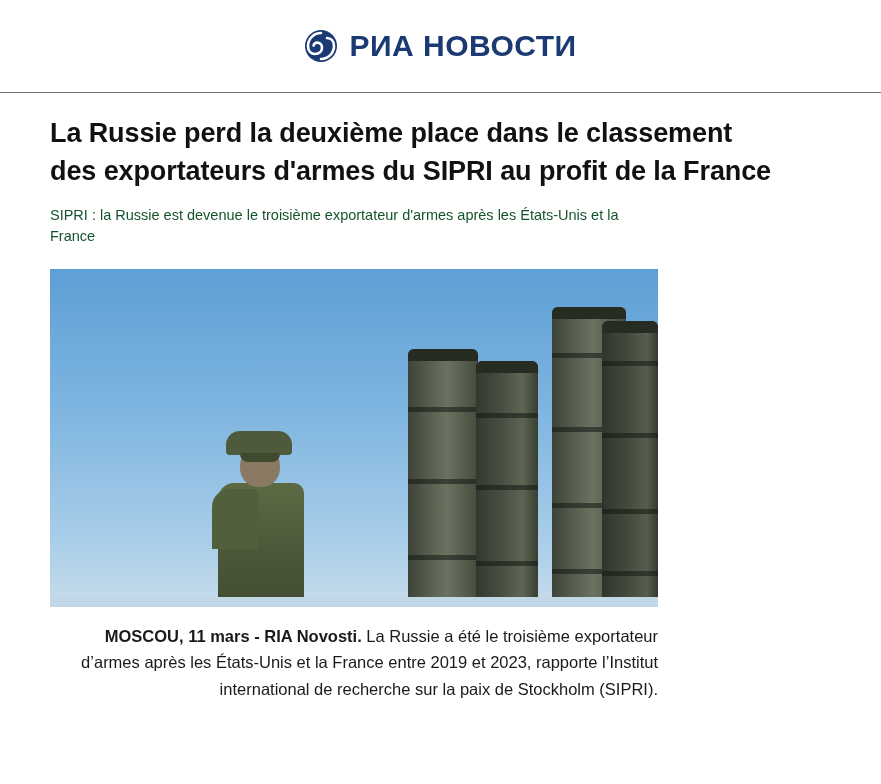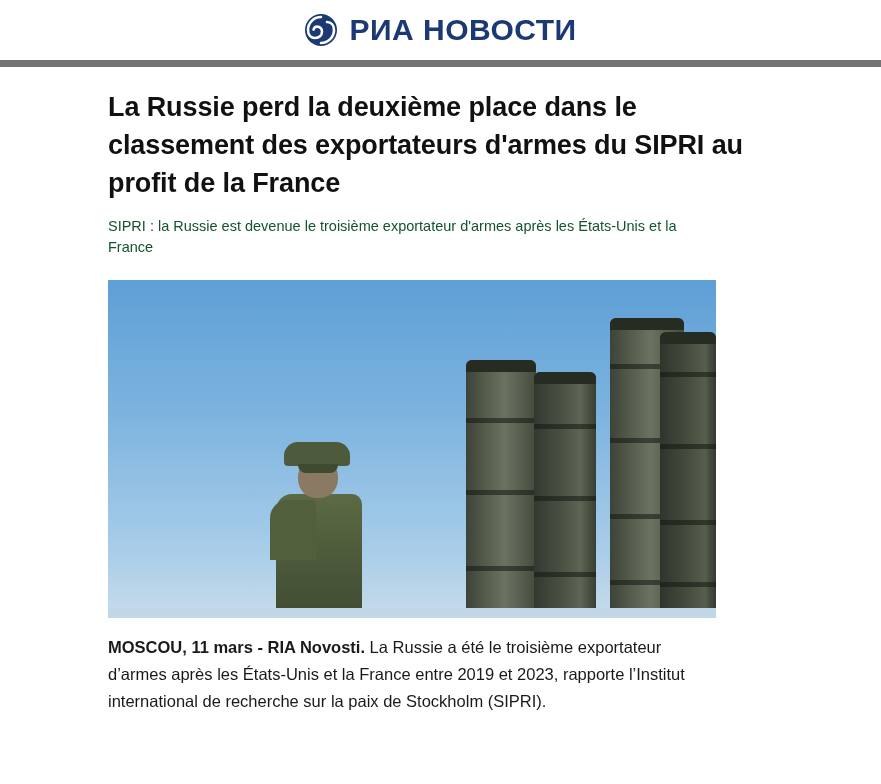--- a/index.html
+++ b/index.html
@@ -16,22 +16,22 @@
   }
   .page {
     width: 881px;
     height: 784px;
     position: relative;
     background: #fff;
     box-sizing: border-box;
   }
   
   .site-header {
-    height: 67px;
-    border-bottom: 7px solid #737373;
+    height: 93px;
+    border-bottom: 1px solid #737373;
     display: flex;
     align-items: center;
     justify-content: center;
     background: #fff;
     box-sizing: border-box;
   }
   .logo {
     display: flex;
     align-items: center;
     gap: 11px;
@@ -46,21 +46,21 @@
     font-family: "Liberation Sans", sans-serif;
     font-weight: bold;
     font-size: 30px;
     letter-spacing: 0.5px;
     color: #1b3a73;
     line-height: 1;
     white-space: nowrap;
   }
   
   .article {
-    padding: 22px 106px 0 108px;
+    padding: 22px 106px 0 50px;
     box-sizing: border-box;
   }
   .headline {
     font-family: "Liberation Sans", sans-serif;
     font-weight: bold;
     font-size: 27px;
     line-height: 1.40;
     color: #111111;
     margin: 0;
     letter-spacing: -0.1px;
@@ -178,20 +178,21 @@
     background: #c2d7e6;
   }
   
   .body-text {
     margin-top: 16px;
     width: 608px;
     font-family: "Liberation Sans", sans-serif;
     font-size: 16.5px;
     line-height: 1.62;
     color: #1a1a1a;
+    text-align: right;
   }
   .body-text b {
     font-weight: bold;
   }
 </style>
 </head>
 <body>
 
 <div class="page">
 

